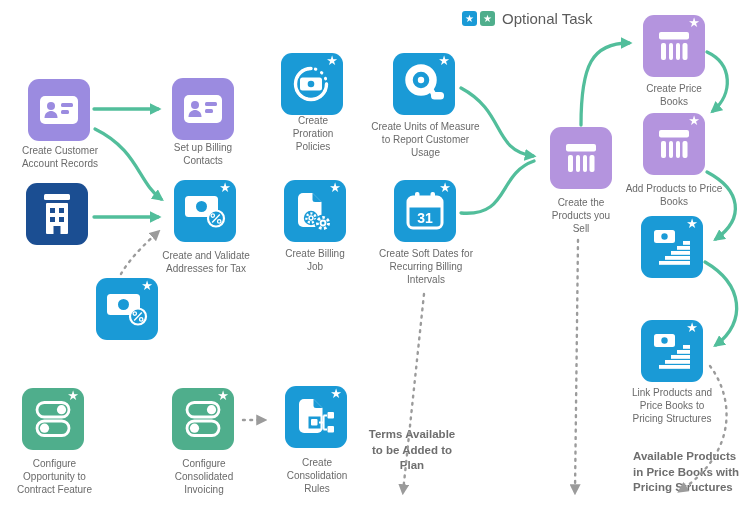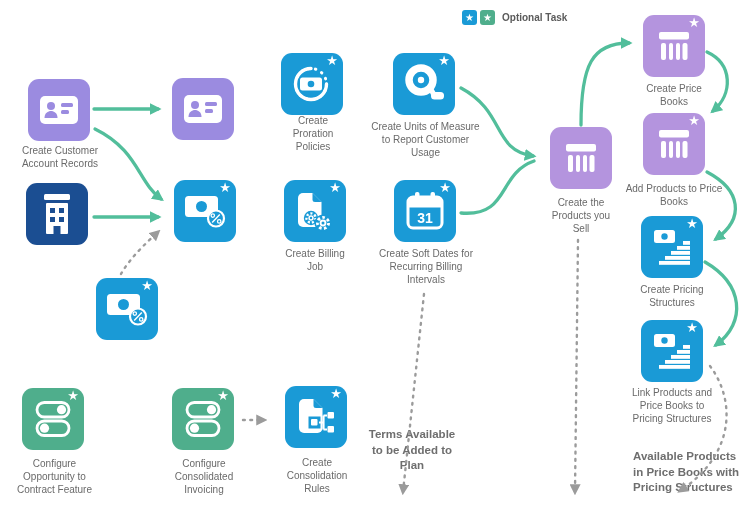--- a/index.html
+++ b/index.html
@@ -8,21 +8,21 @@
   .tile{position:absolute;width:62px;height:62px;border-radius:11px;
         display:flex;align-items:center;justify-content:center;}
   .tile .star{position:absolute;top:1px;right:5px;font-size:13px;color:#fff;line-height:1;}
   .tf{fill:var(--tc);}
   .lbl{position:absolute;font-size:10px;line-height:1.32;color:#6a6a6a;text-align:center;}
   .ann{position:absolute;font-size:11.5px;line-height:1.35;font-weight:bold;color:#6e6e6e;text-align:center;}
   .ann.left{text-align:left;}
   .legend{position:absolute;left:462px;top:10px;display:flex;align-items:center;gap:3px;}
   .chip{width:15px;height:15px;border-radius:3px;display:flex;align-items:center;justify-content:center;
         color:#fff;font-size:10px;line-height:1;}
-  .legend .ltext{font-size:10px;font-weight:bold;color:#5b5b5b;margin-left:4px;}
+  .legend .ltext{font-size:15px;font-weight:normal;color:#5b5b5b;margin-left:4px;}
   svg.overlay{position:absolute;left:0;top:0;pointer-events:none;}
   .ag{stroke:var(--ag);stroke-width:3.3;fill:none;stroke-linecap:round;}
   .dg{stroke:var(--dg);stroke-width:2.4;fill:none;stroke-linecap:round;stroke-dasharray:1.8 5.5;}
 </style>
 </head>
 <body>
 
 <div class="canvas">
 
   <div class="legend">
@@ -44,20 +44,21 @@
 
   <div class="tile" style="left: 172px; top: 78px; background-color: rgb(155, 139, 224); --tc: #9B8BE0;">
     <svg class="glyph" width="40" height="32" viewBox="0 0 40 32">
       <rect x="1" y="2" width="38" height="28" rx="5" fill="#fff"></rect>
       <circle class="tf" cx="12" cy="12" r="4"></circle>
       <path class="tf" d="M5.5 24c0-5 3.5-7 6.5-7s6.5 2 6.5 7z"></path>
       <rect class="tf" x="22" y="9" width="12" height="4" rx="1.5"></rect>
       <rect class="tf" x="22" y="16" width="8" height="4" rx="1.5"></rect>
     </svg>
   </div>
+  <div class="lbl" style="left:163px;top:141px;width:80px">Set up Billing Contacts</div>
 
   <div class="tile" style="left: 26px; top: 183px; background-color: rgb(27, 78, 146); --tc: #1B4E92;">
     <svg class="glyph" width="36" height="42" viewBox="0 0 36 42">
       <rect x="5" y="1" width="26" height="6" rx="1.5" fill="#fff"></rect>
       <rect x="7" y="10" width="22" height="31" rx="1" fill="#fff"></rect>
       <rect class="tf" x="11" y="15" width="5" height="5"></rect>
       <rect class="tf" x="20" y="15" width="5" height="5"></rect>
       <rect class="tf" x="11" y="24" width="5" height="5"></rect>
       <rect class="tf" x="20" y="24" width="5" height="5"></rect>
       <rect class="tf" x="14.5" y="33" width="7" height="8"></rect>
@@ -68,20 +69,21 @@
     <svg class="glyph" width="42" height="34" viewBox="0 0 42 34">
       <rect x="1" y="2" width="33" height="21" rx="3.5" fill="#fff"></rect>
       <circle class="tf" cx="17.5" cy="12.5" r="5.5"></circle>
       <circle class="tf" cx="32" cy="24.5" r="8" stroke="#fff" stroke-width="2.2"></circle>
       <circle cx="28.8" cy="21.6" r="1.7" fill="none" stroke="#fff" stroke-width="1.3"></circle>
       <circle cx="35.2" cy="27.4" r="1.7" fill="none" stroke="#fff" stroke-width="1.3"></circle>
       <line x1="28.2" y1="28.5" x2="35.8" y2="20.5" stroke="#fff" stroke-width="1.4"></line>
     </svg>
     <span class="star">★</span>
   </div>
+  <div class="lbl" style="left:152px;top:249px;width:108px">Create and Validate Addresses for Tax</div>
 
   <div class="tile" style="left: 96px; top: 278px; background-color: rgb(26, 154, 214); --tc: #1A9AD6;">
     <svg class="glyph" width="42" height="34" viewBox="0 0 42 34">
       <rect x="1" y="2" width="33" height="21" rx="3.5" fill="#fff"></rect>
       <circle class="tf" cx="17.5" cy="12.5" r="5.5"></circle>
       <circle class="tf" cx="32" cy="24.5" r="8" stroke="#fff" stroke-width="2.2"></circle>
       <circle cx="28.8" cy="21.6" r="1.7" fill="none" stroke="#fff" stroke-width="1.3"></circle>
       <circle cx="35.2" cy="27.4" r="1.7" fill="none" stroke="#fff" stroke-width="1.3"></circle>
       <line x1="28.2" y1="28.5" x2="35.8" y2="20.5" stroke="#fff" stroke-width="1.4"></line>
     </svg>
@@ -179,21 +181,20 @@
       <rect x="1" y="2" width="21" height="13" rx="2.5" fill="#fff"></rect>
       <circle class="tf" cx="11.5" cy="8.5" r="3.2"></circle>
       <rect x="30" y="13" width="7" height="3.8" fill="#fff"></rect>
       <rect x="24" y="18" width="13" height="3.8" fill="#fff"></rect>
       <rect x="18" y="23" width="19" height="3.8" fill="#fff"></rect>
       <rect x="12" y="28" width="25" height="3.8" fill="#fff"></rect>
       <rect x="6" y="33" width="31" height="3.8" fill="#fff"></rect>
     </svg>
     <span class="star">★</span>
   </div>
-  <div class="lbl" style="left:627px;top:283px;width:90px">Create Pricing Structures</div>
 
   <div class="tile" style="left: 641px; top: 320px; background-color: rgb(26, 154, 214); --tc: #1A9AD6;">
     <svg class="glyph" width="38" height="38" viewBox="0 0 38 38">
       <rect x="1" y="2" width="21" height="13" rx="2.5" fill="#fff"></rect>
       <circle class="tf" cx="11.5" cy="8.5" r="3.2"></circle>
       <rect x="30" y="13" width="7" height="3.8" fill="#fff"></rect>
       <rect x="24" y="18" width="13" height="3.8" fill="#fff"></rect>
       <rect x="18" y="23" width="19" height="3.8" fill="#fff"></rect>
       <rect x="12" y="28" width="25" height="3.8" fill="#fff"></rect>
       <rect x="6" y="33" width="31" height="3.8" fill="#fff"></rect>

